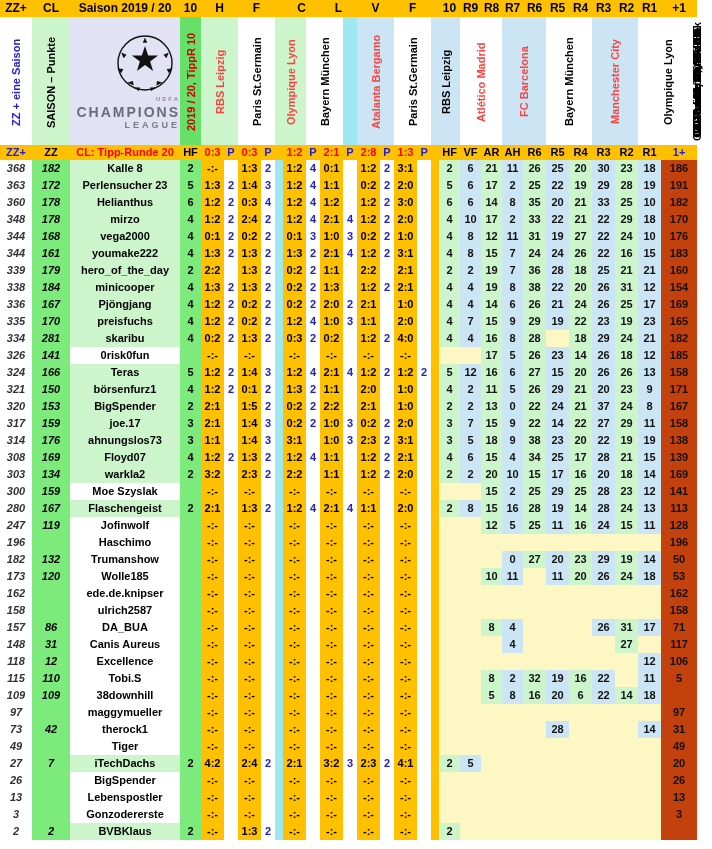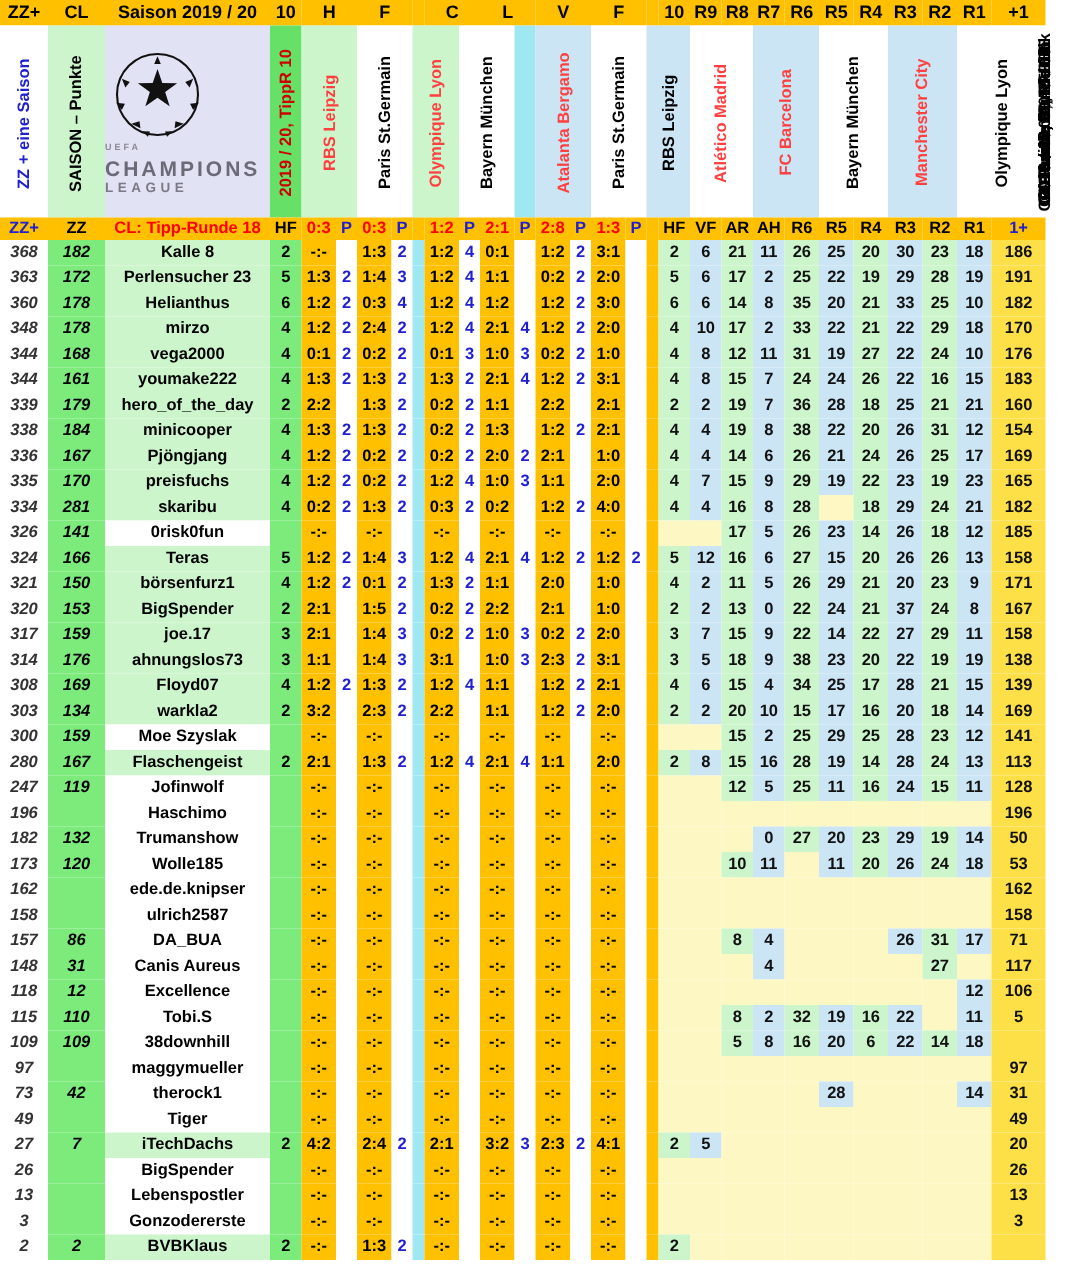--- a/index.html
+++ b/index.html
@@ -27,36 +27,36 @@
   tr.hdr-top td{height:17px;font-size:12px;color:#000;background:#ffc000;}
   tr.hdr-rot td{height:128px;padding:0;}
   tr.hdr-bot td{height:15px;font-size:11px;background:#ffc000;}
 
   .rot{writing-mode:vertical-rl;transform:rotate(180deg);
        white-space:nowrap;font-size:11px;font-weight:bold;
        display:flex;align-items:flex-end;justify-content:center;
        height:126px;line-height:12px;}
   .rotwrap{display:flex;align-items:flex-end;justify-content:center;height:128px;}
 
-  .logo{display:flex;flex-direction:column;align-items:flex-start;justify-content:center;height:128px;}
+  .logo{display:flex;flex-direction:column;align-items:flex-end;justify-content:center;height:128px;padding-left:36px;}
   .ballwrap{width:70px;height:62px;display:flex;align-items:center;justify-content:center;}
   .cl-word{font-size:14px;letter-spacing:2px;color:#6b6b78;font-weight:bold;line-height:15px;}
   .cl-word2{font-size:9px;letter-spacing:3px;color:#7a7a86;font-weight:bold;}
   .uefa{font-size:6px;letter-spacing:2px;color:#8a8a96;}
 
   
   tr.drow td{height:17px;}
   td.zzp{font-style:italic;font-size:11px;color:#333;background:#fff;}
   td.zz{font-style:italic;font-size:11px;background:#7ceb7c;color:#000;}
   td.nm{font-size:11px;color:#000;}
   td.hf{background:#7ceb7c;}
   td.sc{background:#ffc000;color:#000;}
   td.pt{color:#2020d0;}
   td.num{color:#111;font-weight:normal;font-size:11.5px;}
-  td.one{background:#fde047;color:#111;font-weight:normal;font-size:11.5px;}
+  td.one{background:#c2410c;color:#111;font-weight:normal;font-size:11.5px;}
 </style>
 </head>
 <body>
 
 <div id="root">
   <table class="grid">
     <colgroup>
       <col style="width:32px">
         <col style="width:38px">
         <col style="width:110px">
@@ -274,21 +274,21 @@
               <div class="rot" style="color: rgb(0, 0, 0);">CL-Saison 2018 / 19</div>
             </div>
           </td>
         </tr>
       </tbody>
 
     <tbody id="hdr-bot-body">
         <tr class="hdr-bot">
           <td class="or t-blue">ZZ+</td>
           <td class="or t-black">ZZ</td>
-          <td class="or t-red">CL: Tipp-Runde 18</td>
+          <td class="or t-red">CL: Tipp-Runde 20</td>
           <td class="or t-black">HF</td>
           <td class="or t-red">0:3</td>
           <td class="or t-blue">P</td>
           <td class="or t-red">0:3</td>
           <td class="or t-blue">P</td>
           <td class="or"></td>
           <td class="or t-red">1:2</td>
           <td class="or t-blue">P</td>
           <td class="or t-red">2:1</td>
           <td class="or t-blue">P</td>

